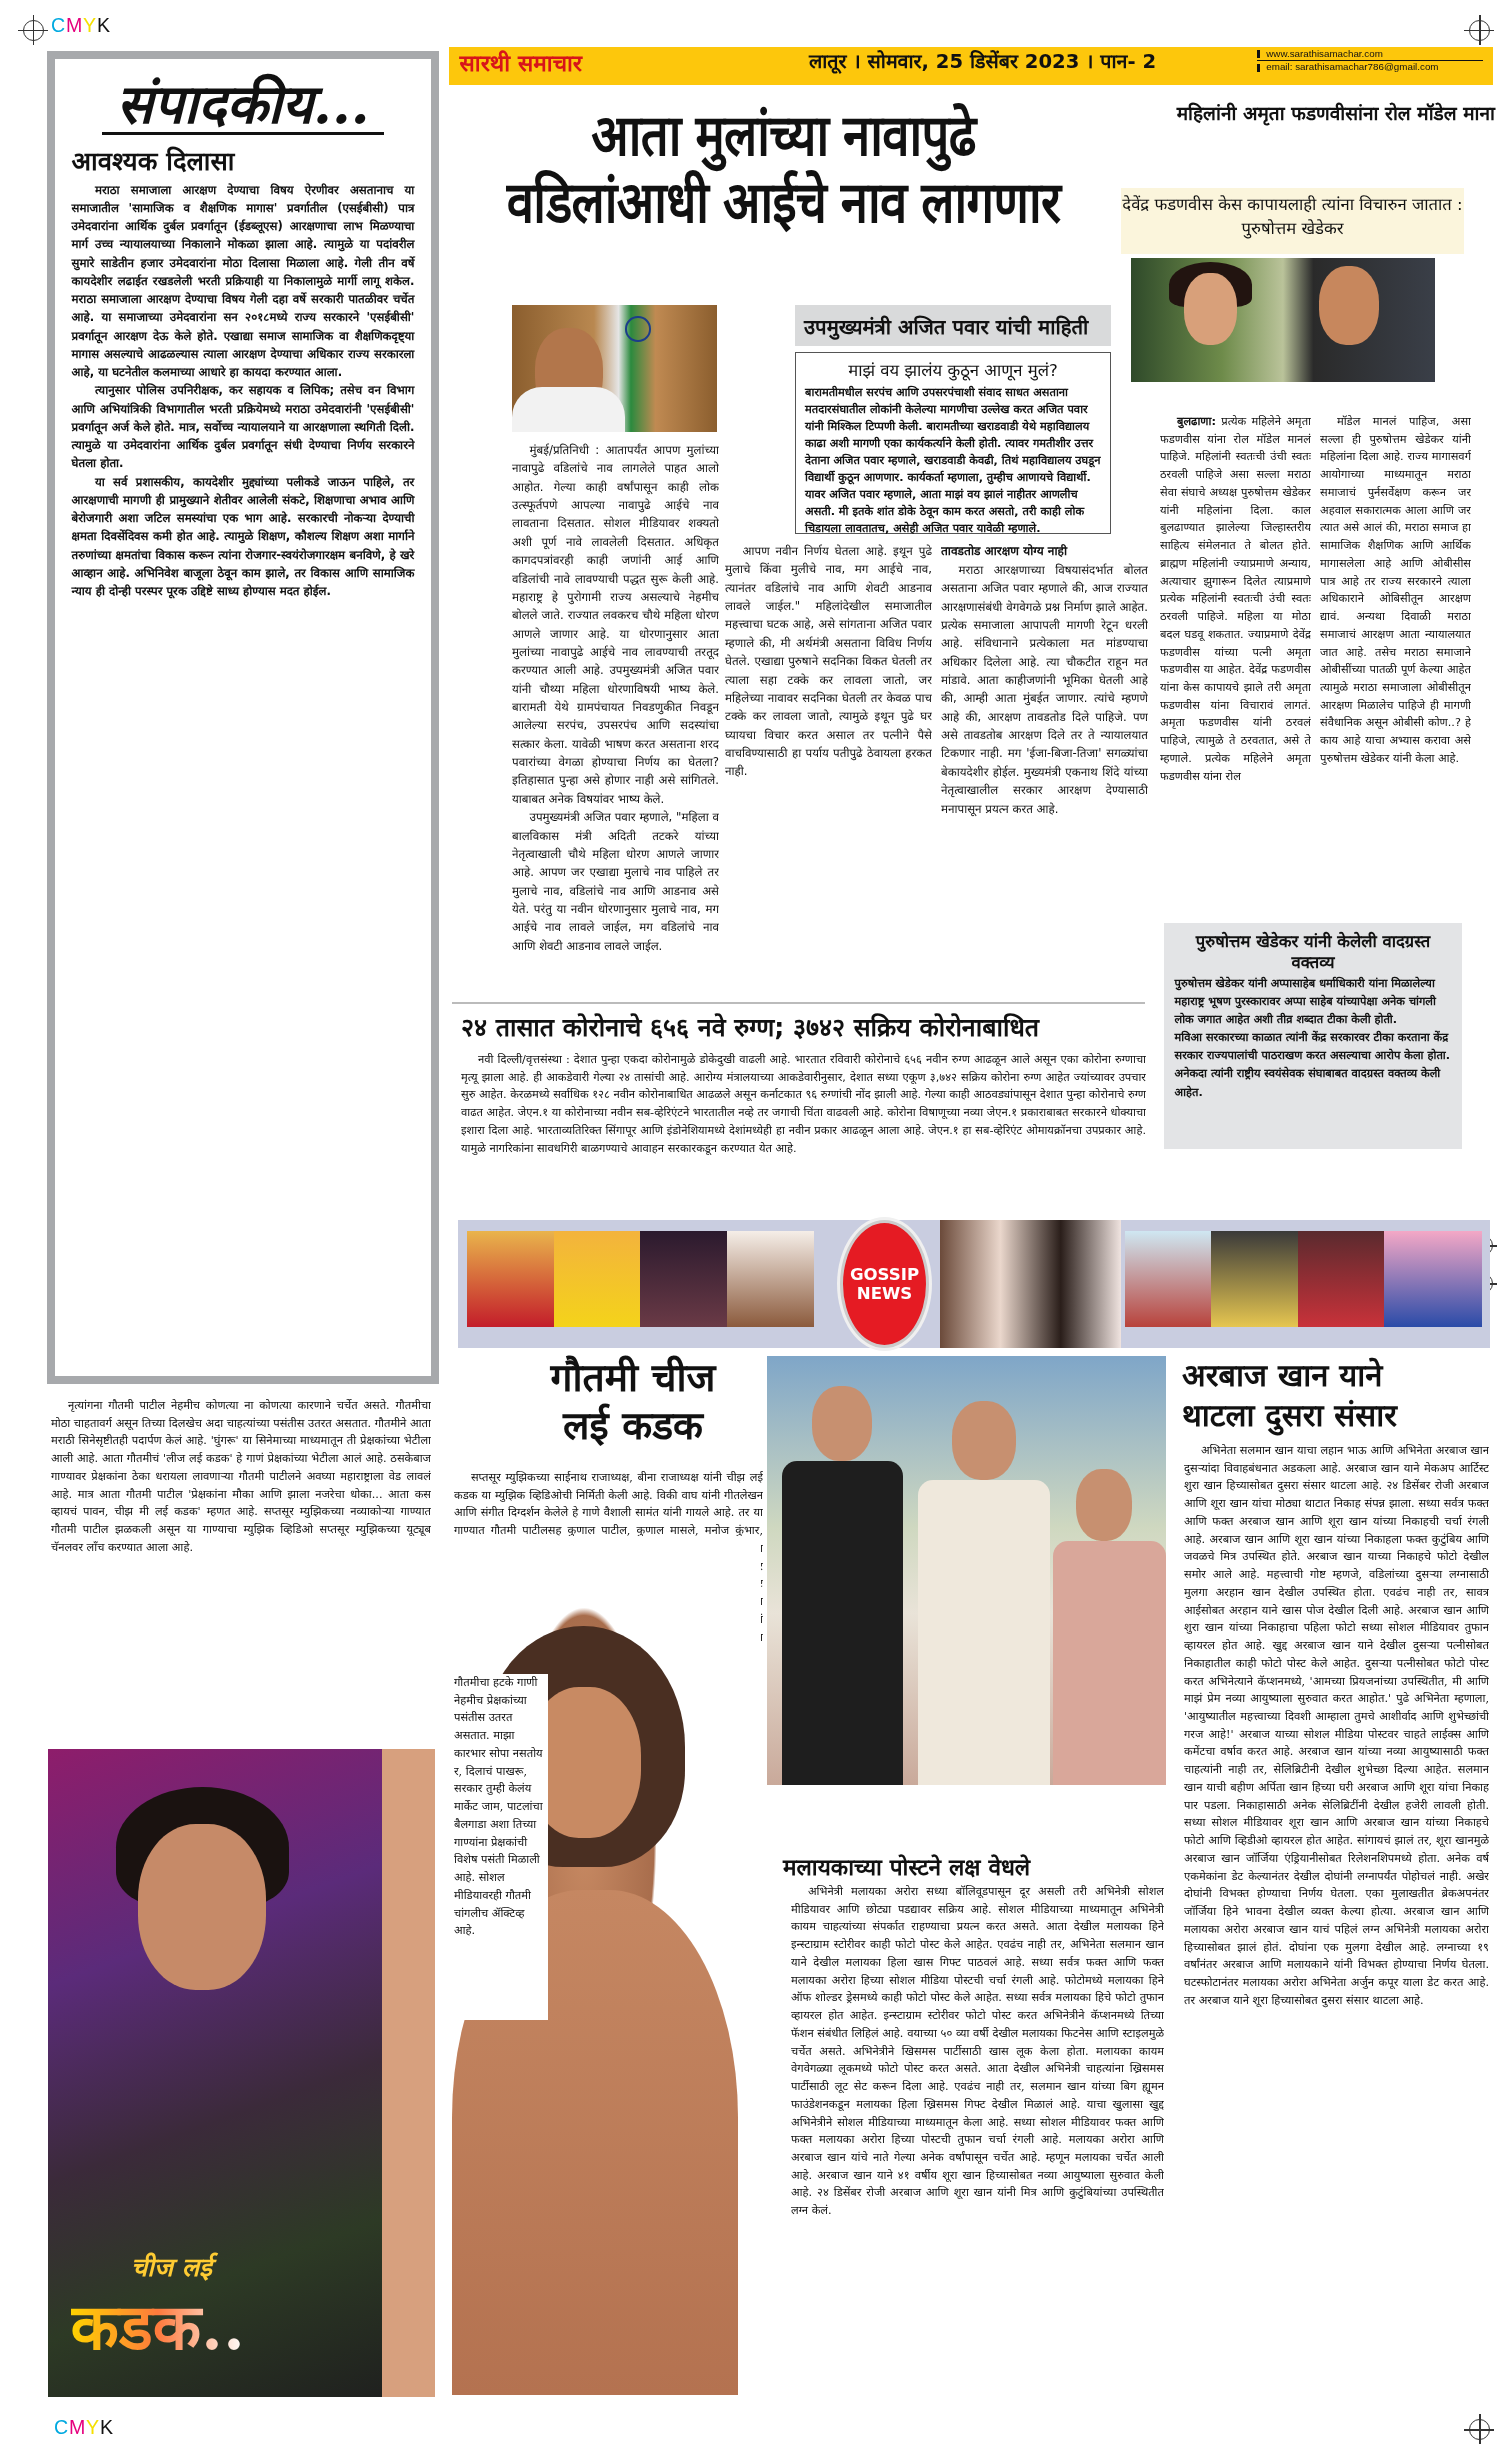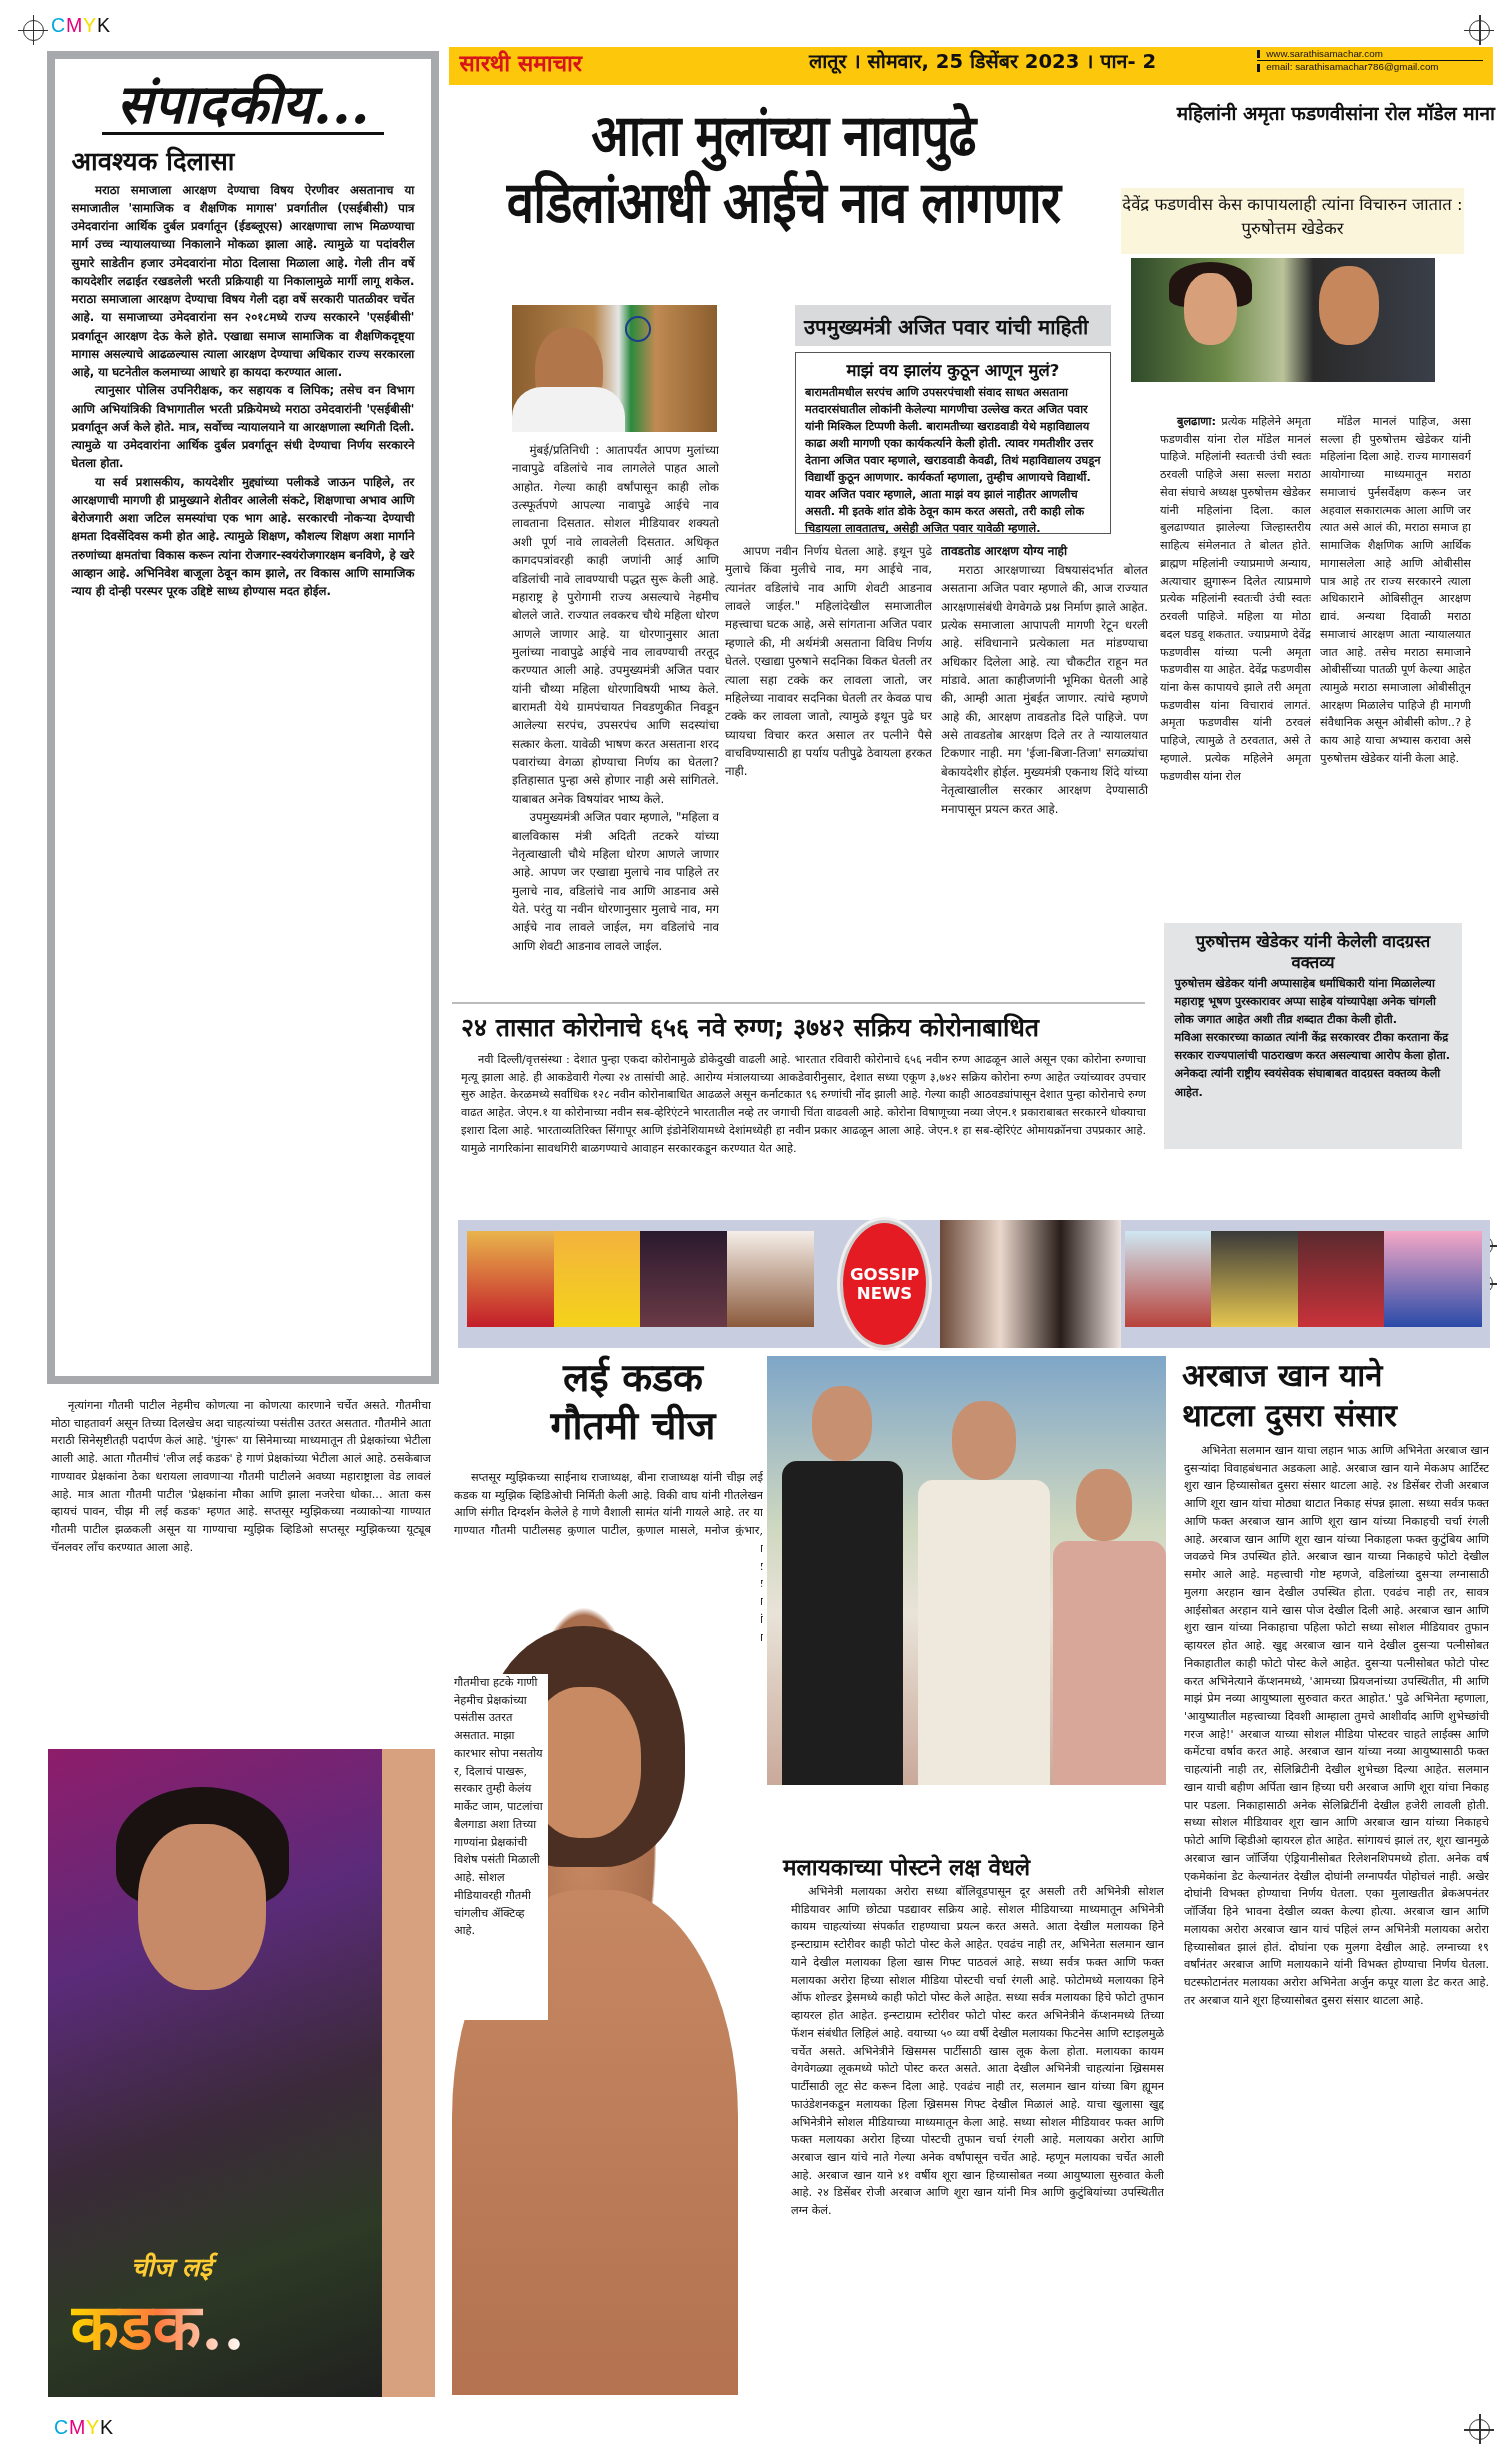--- a/index.html
+++ b/index.html
@@ -26,21 +26,21 @@
 .mast-web .bul{display:inline-block;width:3.8px;height:7.5px;background:#111;margin-right:6px;vertical-align:middle}
 .lead-head{left:452px;top:102px;width:663px;text-align:center;font-weight:bold;font-size:57px;line-height:1.18;letter-spacing:-0.8px;font-family:"DejaVu Sans Condensed","DejaVu Sans",sans-serif;transform:scaleX(.86);transform-origin:center top}
 
 .ph{overflow:hidden}
 .ajit-photo{left:512px;top:305px;width:205px;height:127px;background:linear-gradient(90deg,#8b5e2e 0%,#b98850 40%,#e5e5e5 52%,#2b8a3e 58%,#c08a52 70%,#8b5e2e 100%)}
 .ajit-photo .face{position:absolute;left:22.6px;top:22.6px;width:68px;height:90px;border-radius:45%;background:#b2764b}
 .ajit-photo .shirt{position:absolute;left:0;bottom:0;width:113px;height:45px;background:#f2f2f2;border-radius:30px 30px 0 0}
 .ajit-photo .chakra{position:absolute;left:113px;top:11.3px;width:25.6px;height:25.6px;border:2.3px solid #1c3d8a;border-radius:50%}
 .sub-banner{left:795px;top:305px;width:316px;height:41px;background:#d9dadb;font-size:20.3px;font-weight:bold;display:flex;align-items:center;padding-left:9px}
 .box-story{left:795px;top:352px;width:316px;height:182px;border:1.1px solid #555;padding:6px 9px;font-size:11.3px;font-weight:bold;line-height:1.5}
-.box-story h3{font-size:16.6px;text-align:center;font-weight:bold;margin-bottom:1.5px}
+.box-story h3{font-size:16.6px;text-align:center;font-weight:normal;margin-bottom:1.5px}
 .col-text{font-size:11.7px;line-height:1.57;text-align:justify}
 .col-text p{text-indent:1.5em}
 .col-text h4{font-size:12px;font-weight:bold;text-indent:0}
 
 .amr-head{left:1118px;top:102px;width:377px;text-align:right;font-size:19px;font-weight:bold;line-height:1.25}
 .amr-sub{left:1121px;top:188px;width:343px;height:66px;background:#fbf5dc;text-align:center;font-size:16.6px;line-height:1.45;padding-top:4.5px}
 .amr-photo{left:1131px;top:258px;width:304px;height:124px;background:linear-gradient(90deg,#2f4a2a 0%,#6e8b4a 30%,#bac39a 50%,#2a2a2a 60%,#3a3f48 100%)}
 .amr-photo .f1{position:absolute;left:53px;top:15px;width:53px;height:72px;border-radius:45%;background:#d8a07a}
 .amr-photo .f2{position:absolute;left:188px;top:7.5px;width:60px;height:79px;border-radius:45%;background:#c7875d}
 .amr-photo .h1{position:absolute;left:38px;top:3.8px;width:83px;height:45px;border-radius:50% 50% 20% 20%;background:#221410}
@@ -163,22 +163,22 @@
   <div class="thumb" style="left:753px;width:87px;background:linear-gradient(#3a3a3a,#e6c650)"></div>
   <div class="thumb" style="left:840px;width:87px;background:linear-gradient(#5a2a2e,#c9323a)"></div>
   <div class="thumb" style="left:926px;width:98px;background:linear-gradient(#f4a8c6,#2a4ba8)"></div>
 </div>
 <div class="abs gossip-circle">
   <span>GOSSIP</span>
   <span>NEWS</span>
 </div>
 
 <div class="abs gau-head">
+  <div>गौतमी चीज</div>
   <div>लई कडक</div>
-  <div>गौतमी चीज</div>
 </div>
 <div class="abs col-text" style="left:51px;top:1397px;width:380px;height:346px;overflow:hidden;font-size:11.3px;font-family:'DejaVu Serif',serif">
   <p>नृत्यांगना गौतमी पाटील नेहमीच कोणत्या ना कोणत्या कारणाने चर्चेत असते. गौतमीचा मोठा चाहतावर्ग असून तिच्या दिलखेच अदा चाहत्यांच्या पसंतीस उतरत असतात. गौतमीने आता मराठी सिनेसृष्टीतही पदार्पण केलं आहे. 'घुंगरू' या सिनेमाच्या माध्यमातून ती प्रेक्षकांच्या भेटीला आली आहे. आता गौतमीचं 'लीज लई कडक' हे गाणं प्रेक्षकांच्या भेटीला आलं आहे. ठसकेबाज गाण्यावर प्रेक्षकांना ठेका धरायला लावणाऱ्या गौतमी पाटीलने अवघ्या महाराष्ट्राला वेड लावलं आहे. मात्र आता गौतमी पाटील 'प्रेक्षकांना मौका आणि झाला नजरेचा धोका... आता कस व्हायचं पावन, चीझ मी लई कडक' म्हणत आहे. सप्तसूर म्युझिकच्या नव्याकोऱ्या गाण्यात गौतमी पाटील झळकली असून या गाण्याचा म्युझिक व्हिडिओ सप्तसूर म्युझिकच्या यूट्यूब चॅनलवर लाँच करण्यात आला आहे.</p>
 </div>
 <div class="abs col-text" style="left:454px;top:1469px;width:309px;height:203px;overflow:hidden;font-size:11.3px;font-family:'DejaVu Serif',serif">
   <p>सप्तसूर म्युझिकच्या साईनाथ राजाध्यक्ष, बीना राजाध्यक्ष यांनी चीझ लई कडक या म्युझिक व्हिडिओची निर्मिती केली आहे. विकी वाघ यांनी गीतलेखन आणि संगीत दिग्दर्शन केलेले हे गाणे वैशाली सामंत यांनी गायले आहे. तर या गाण्यात गौतमी पाटीलसह कुणाल पाटील, कुणाल मासले, मनोज कुंभार, आदम शेख यांनी भूमिका केली आहे. अशिष धमाल शब्द, ठेका धरायला लावणारी उडती चाल असल्याने हे गाणं नक्कीच प्रेक्षकांची दाद मिळवणार यात काहीच शंका नाही. 'चीझ लई कडक' या गाण्याविषयी एक गोष्ट सांगण्यात आली आहे. गाण्याचा अनुभव होण्याचा या गाण्यात गौतमी पाटील नेमका काय करते हे जाणून घ्यायचे असेल तर हे म्युझिक व्हिडिओ पूर्ण पाहणं गरजेचं आहे. मात्र 'चीझ लई कडक' हे गाणं प्रेक्षकांना बेहद लावणारं 'आयटम साँग ऑफ द ईअर' ठरणार आहे.</p>
 </div>
 <div class="abs ph malaika">
   <div class="hair"></div>
     <div class="face"></div>

